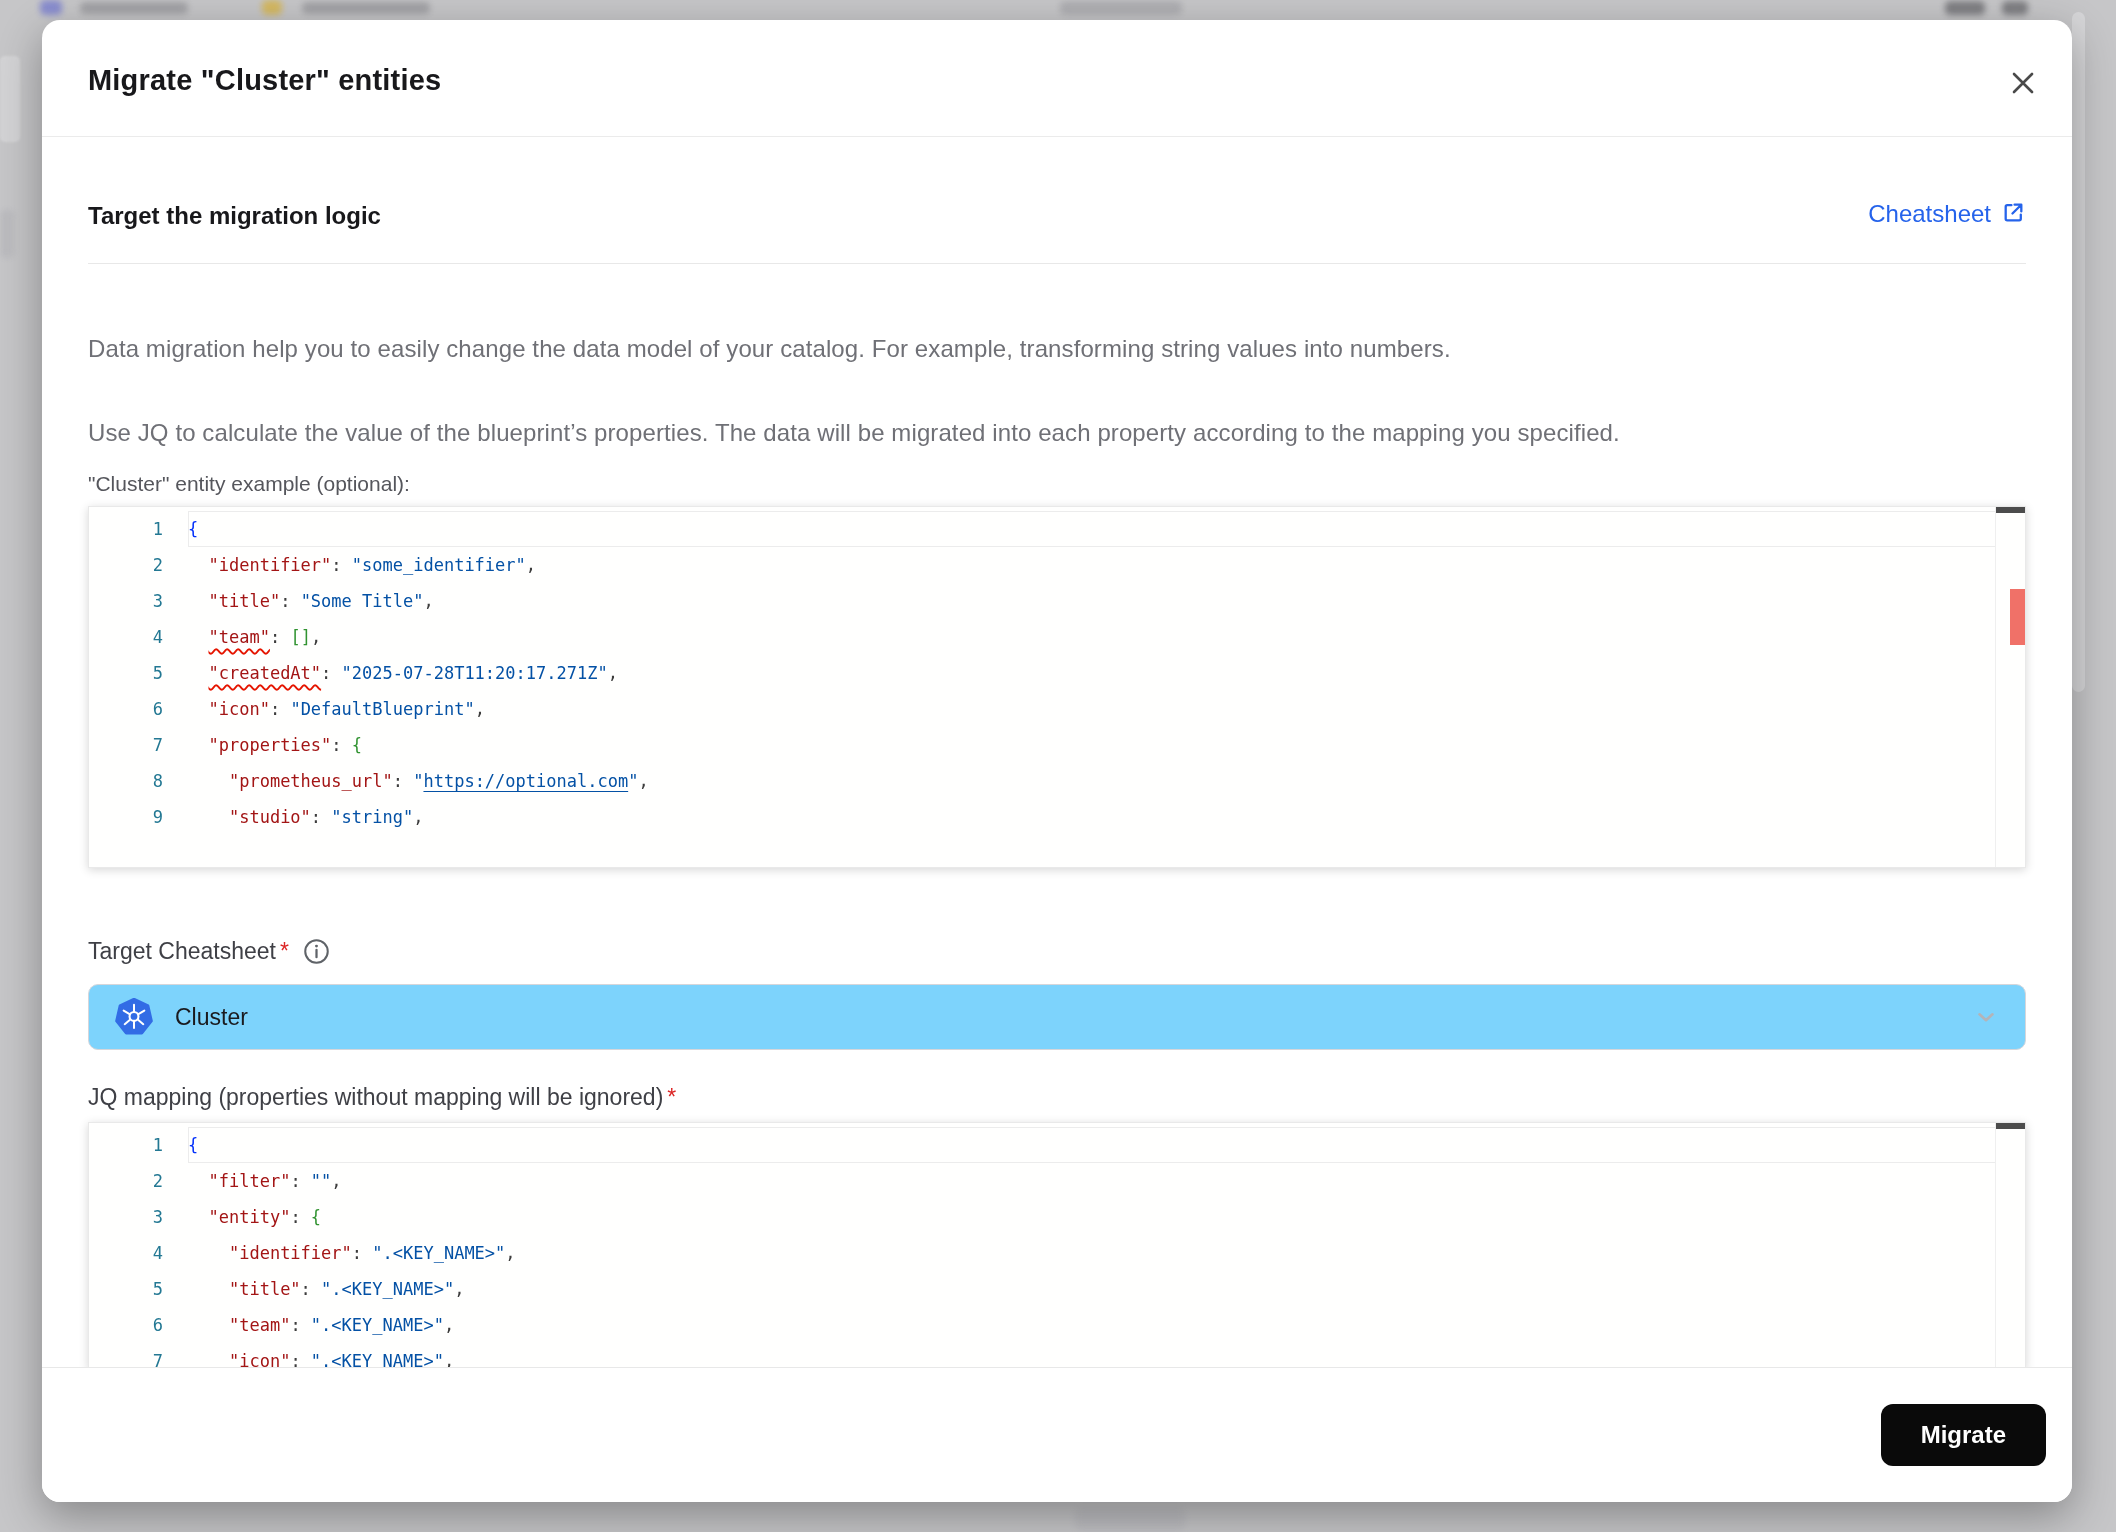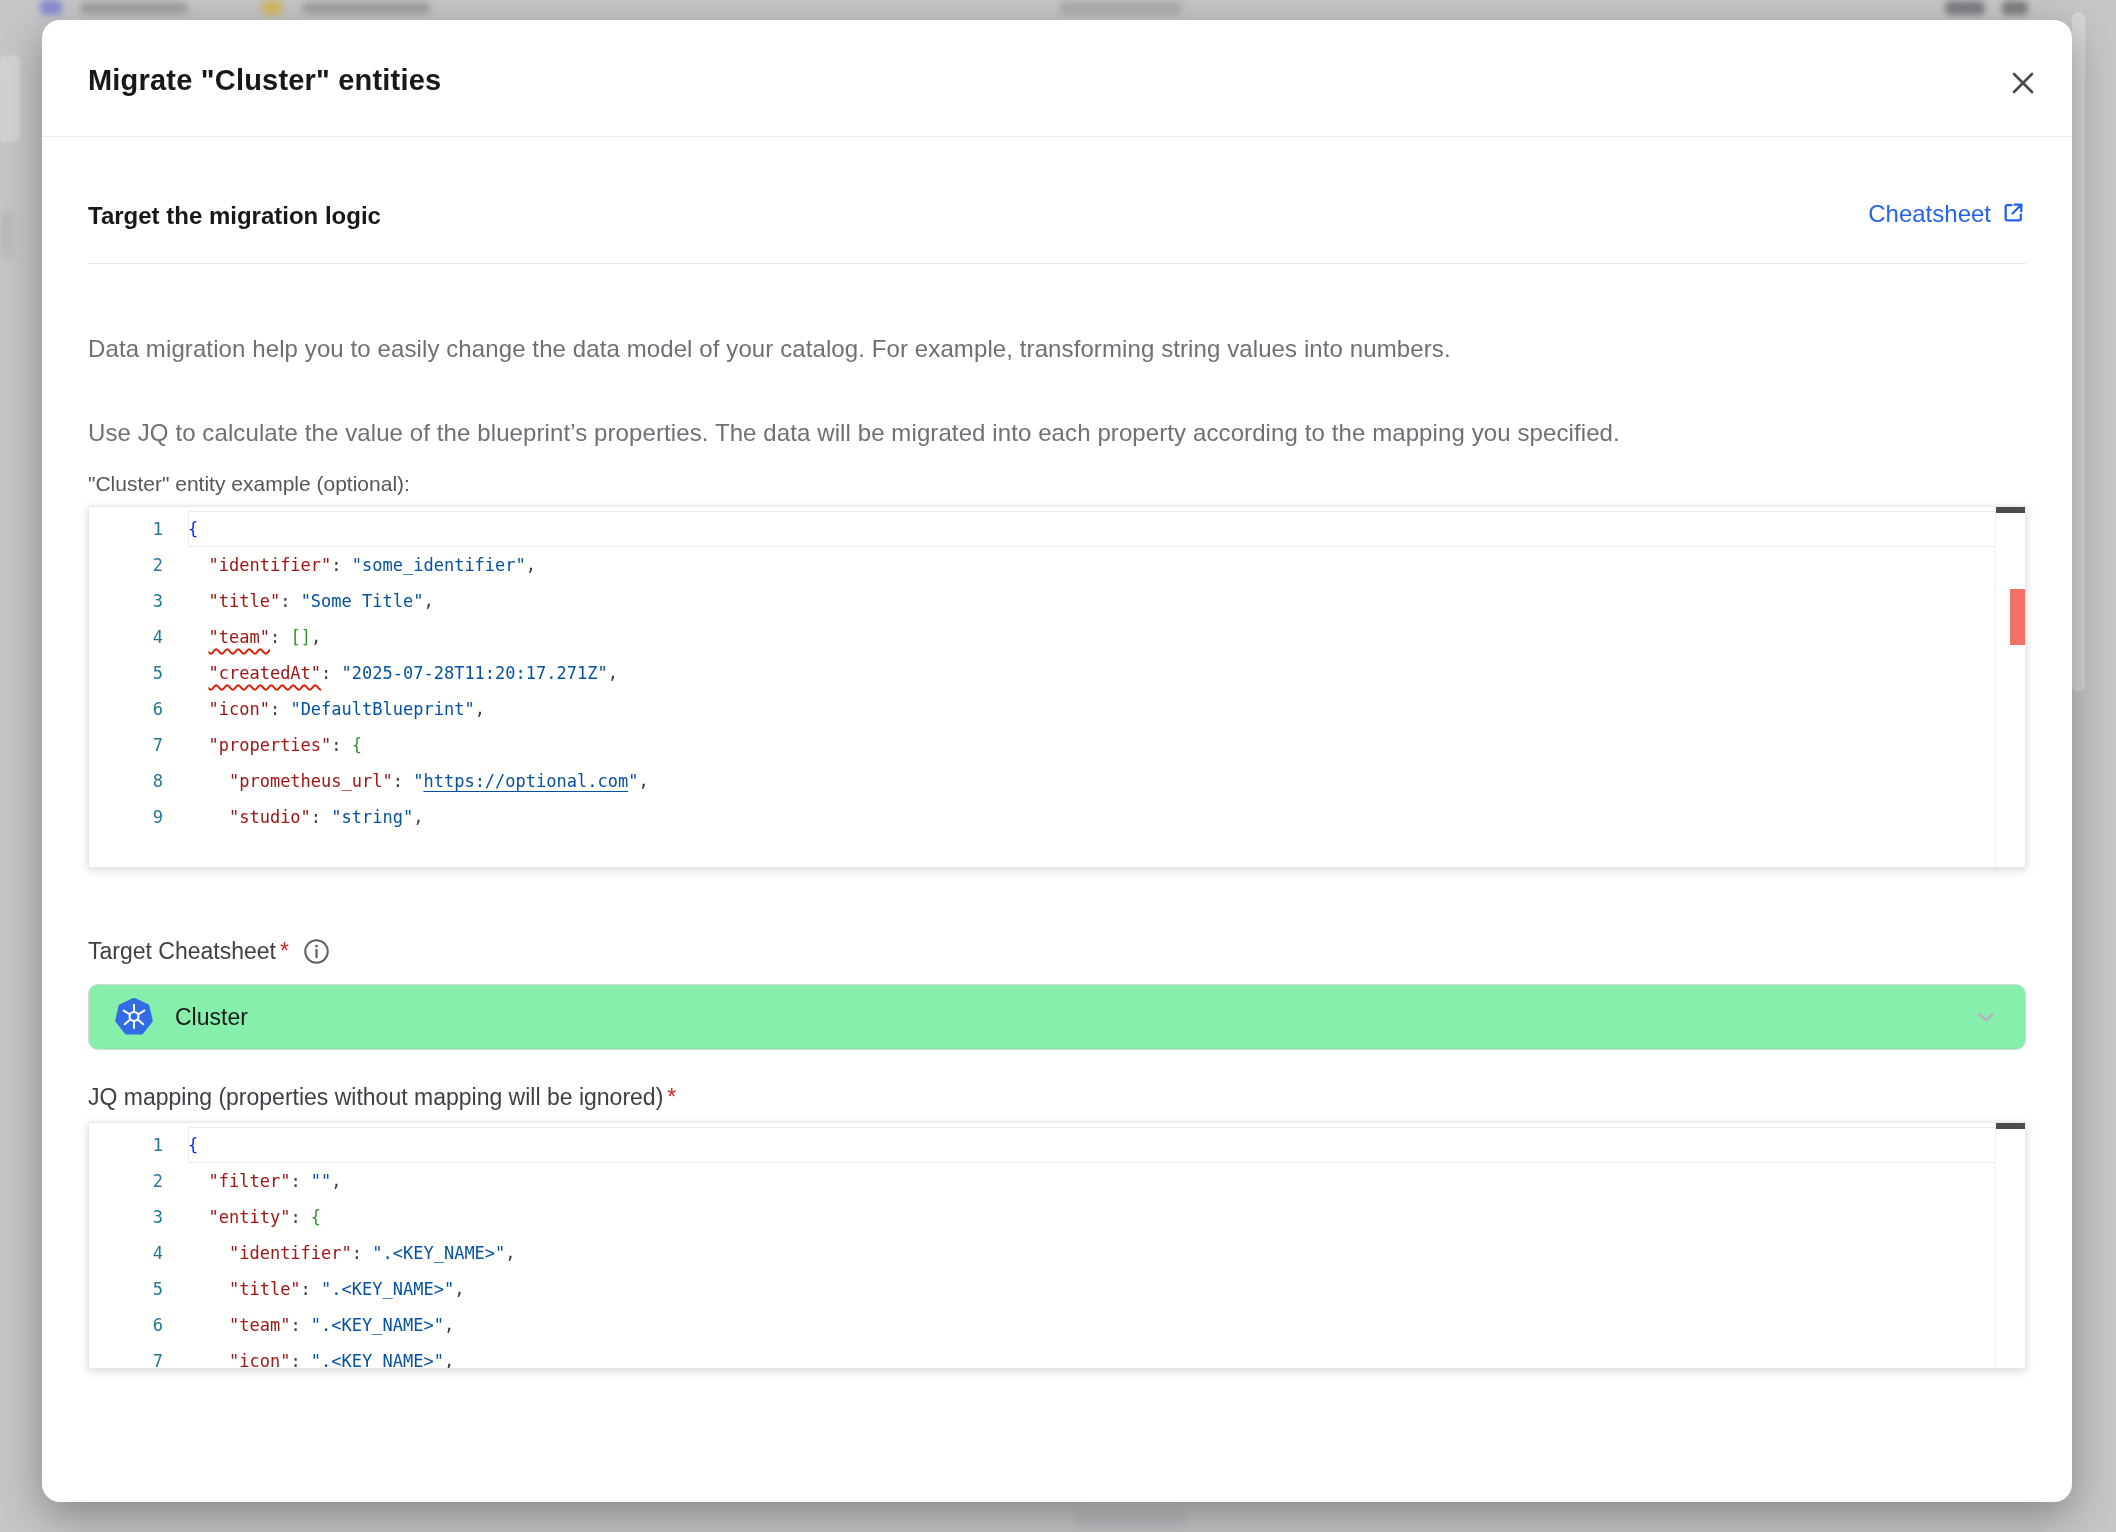--- a/index.html
+++ b/index.html
@@ -44,21 +44,21 @@
   .tk-s{color:var(--cstr);}
   .tk-l{color:var(--cstr);text-decoration:underline;text-underline-offset:4px;}
   .tk-b1{color:var(--cb1);}
   .tk-b2{color:var(--cb2);}
   .tk-p,.tk-w{color:#3c3c3c;}
   .ruler{position:absolute;top:0;right:0;bottom:0;width:29px;border-left:1px solid #efefef;background:#fffffe;}
   .cursor-marker{position:absolute;top:0;left:0;right:0;height:6px;background:var(--ccur);}
   .err-marker{position:absolute;top:82px;right:0;width:15px;height:56px;background:var(--cmark);}
   
   .select{position:absolute;left:46px;right:46px;top:964px;height:64px;border:1px solid #d6d6da;border-radius:10px;
-        display:flex;align-items:center;padding:0 26px;gap:22px;cursor:pointer;background:#86efac;}
+        display:flex;align-items:center;padding:0 26px;gap:22px;cursor:pointer;background:#7dd3fc;}
   .select-value{font-size:23px;color:#1a1a1e;}
   .select-chevron{margin-left:auto;}
   
   .footer{position:absolute;left:0;right:0;bottom:0;height:134px;background:#fff;border-top:1px solid #e8e8e8;}
   .migrate-btn{position:absolute;right:26px;top:36px;height:62px;padding:0 40px;border:none;border-radius:12px;
         background:var(--btn);color:var(--btntext);font-size:24px;font-weight:600;cursor:pointer;
         font-family:"Liberation Sans",sans-serif;}
 </style>
 </head>
 <body>
@@ -214,15 +214,18 @@
           <div class="row">
             <span class="ln">7</span>
             <span class="codewrap"><span class="tk-w">    </span><span class="tk-k">"icon"</span><span class="tk-p">: </span><span class="tk-s">".&lt;KEY_NAME&gt;"</span><span class="tk-p">,</span></span>
           </div>
         </div>
       <div class="ruler">
         <div class="cursor-marker"></div>
       </div>
     </div>
 
+    <div class="footer">
+      <button class="migrate-btn">Migrate</button>
+    </div>
 
   </div>
 </div>
 
 </body></html>

